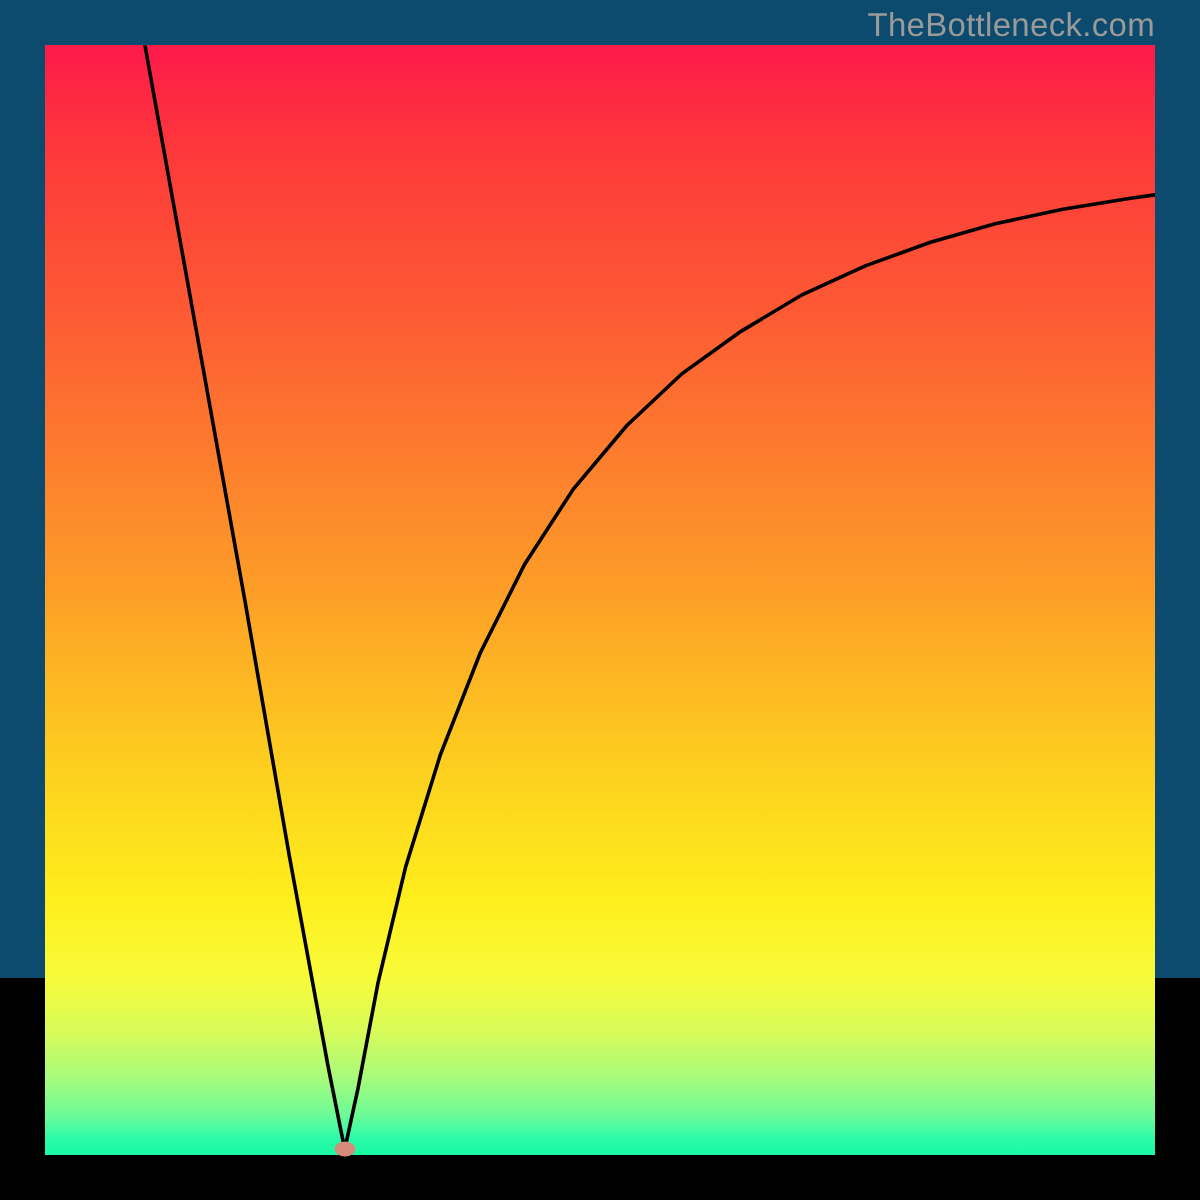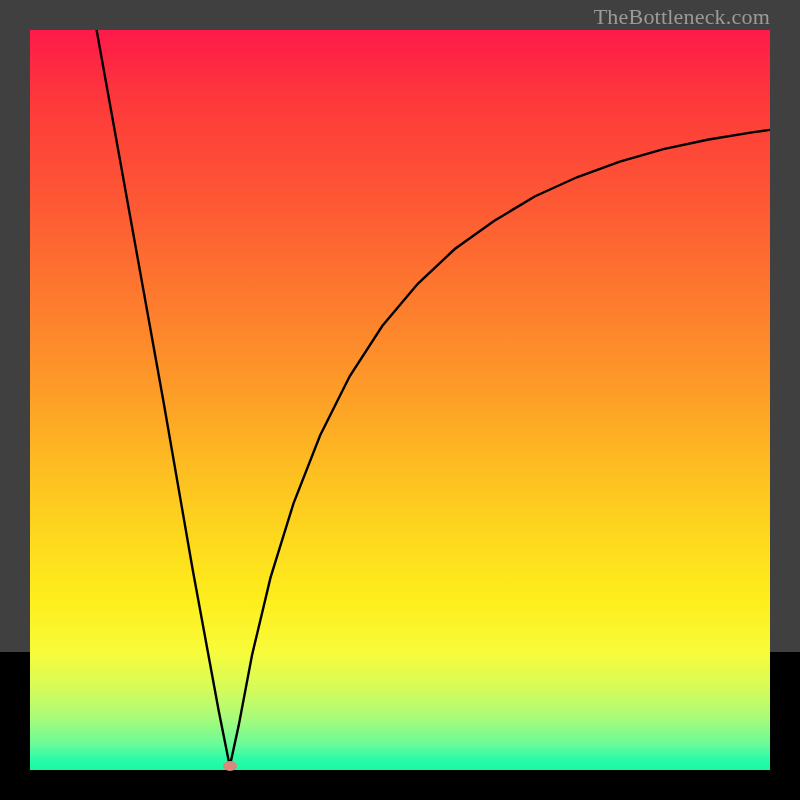--- a/index.html
+++ b/index.html
@@ -10,22 +10,21 @@
     background: #000;
     overflow: hidden;
     font-family: Arial, Helvetica, sans-serif;
   }
   .frame {
     position: absolute;
     top: 0;
     left: 0;
     width: 800px;
     height: 652px;
-    background: #404040;
-    font-family: Liberation Serif, serif;
+    background: #0c4a6e;
   }
   .plot {
     position: absolute;
     top: 30px;
     left: 30px;
     width: 740px;
     height: 740px;
     
     background: linear-gradient(to bottom,
       #fd1a4a 0%,

